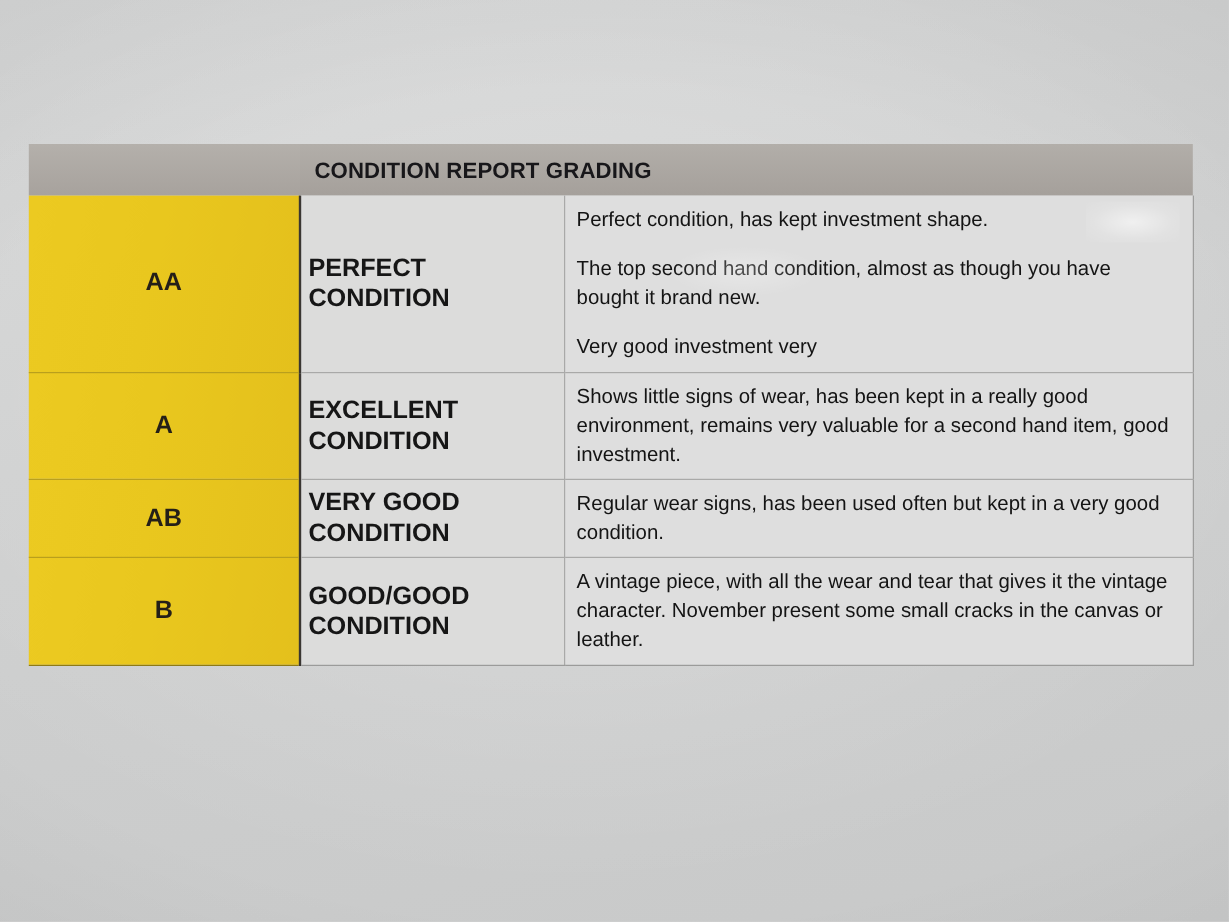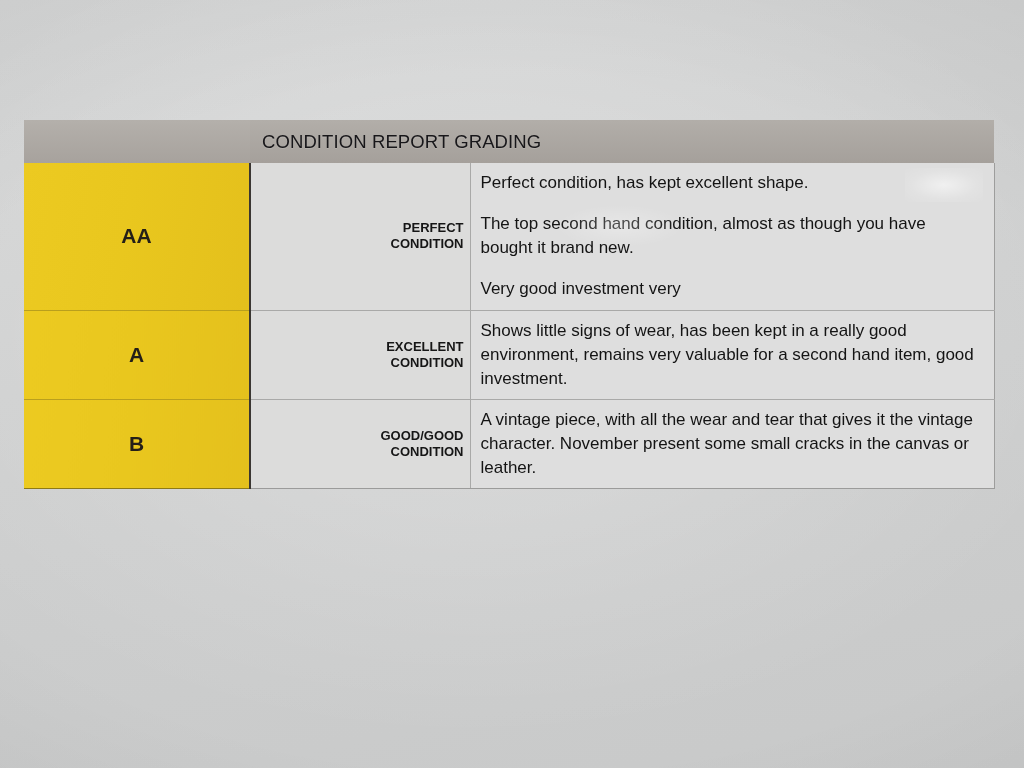--- a/index.html
+++ b/index.html
@@ -58,44 +58,44 @@
     background: linear-gradient(180deg, #b2aea9 0%, #a5a09b 100%);
     height: 43px;
     border-bottom: 2px solid #2c2a27;
     text-align: left;
     vertical-align: middle;
   }
   .header-title-text {
     display: block;
     padding-left: 12px;
     font-size: 18.5px;
-    font-weight: normal;
+    font-weight: bold;
     letter-spacing: 0.1px;
     color: #18171a;
     text-shadow: 0 0.5px 0 rgba(255,255,255,0.12);
   }
 
   
   td.grade-cell {
     background: linear-gradient(100deg, #ecca21 0%, #e9c71e 45%, #e4c01c 100%);
     border-right: 2px solid #3a3632;
     border-bottom: 1px solid #b99f1d;
     text-align: center;
     vertical-align: middle;
     font-size: 21px;
     font-weight: bold;
     color: #241f18;
   }
   td.label-cell {
     background: #dcdcdb;
     border-right: 1px solid #a9a9a8;
     border-bottom: 1px solid #a9a9a8;
-    text-align: right;
-    vertical-align: middle;
-    font-size: 13px;
+    text-align: left;
+    vertical-align: middle;
+    font-size: 21px;
     font-weight: bold;
     line-height: 1.22;
     color: #161616;
     padding: 4px 6px;
   }
   td.desc-cell {
     background: #dedede;
     border-bottom: 1px solid #a9a9a8;
     border-right: 1px solid #9d9d9c;
     vertical-align: middle;
@@ -153,37 +153,47 @@
     </thead>
     <tbody>
 
       <tr>
         <td class="grade-cell">AA</td>
         <td class="label-cell">
           <span>PERFECT</span><br>
           <span>CONDITION</span>
         </td>
         <td class="desc-cell">
-          <p class="desc-para">Perfect condition, has kept excellent shape.</p>
+          <p class="desc-para">Perfect condition, has kept investment shape.</p>
           <p class="desc-para">The top second hand condition, almost as though you have bought it brand new.</p>
           <p class="desc-para">Very good investment very</p>
         </td>
       </tr>
 
       <tr>
         <td class="grade-cell">A</td>
         <td class="label-cell">
           <span>EXCELLENT</span><br>
           <span>CONDITION</span>
         </td>
         <td class="desc-cell">
           <p class="desc-para">Shows little signs of wear, has been kept in a really good environment, remains very valuable for a second hand item, good investment.</p>
         </td>
       </tr>
 
+      <tr>
+        <td class="grade-cell">AB</td>
+        <td class="label-cell">
+          <span>VERY GOOD</span><br>
+          <span>CONDITION</span>
+        </td>
+        <td class="desc-cell">
+          <p class="desc-para">Regular wear signs, has been used often but kept in a very good condition.</p>
+        </td>
+      </tr>
 
       <tr class="last-row">
         <td class="grade-cell">B</td>
         <td class="label-cell">
           <span>GOOD/GOOD</span><br>
           <span>CONDITION</span>
         </td>
         <td class="desc-cell">
           <p class="desc-para">A vintage piece, with all the wear and tear that gives it the vintage character. November present some small cracks in the canvas or leather.</p>
         </td>

